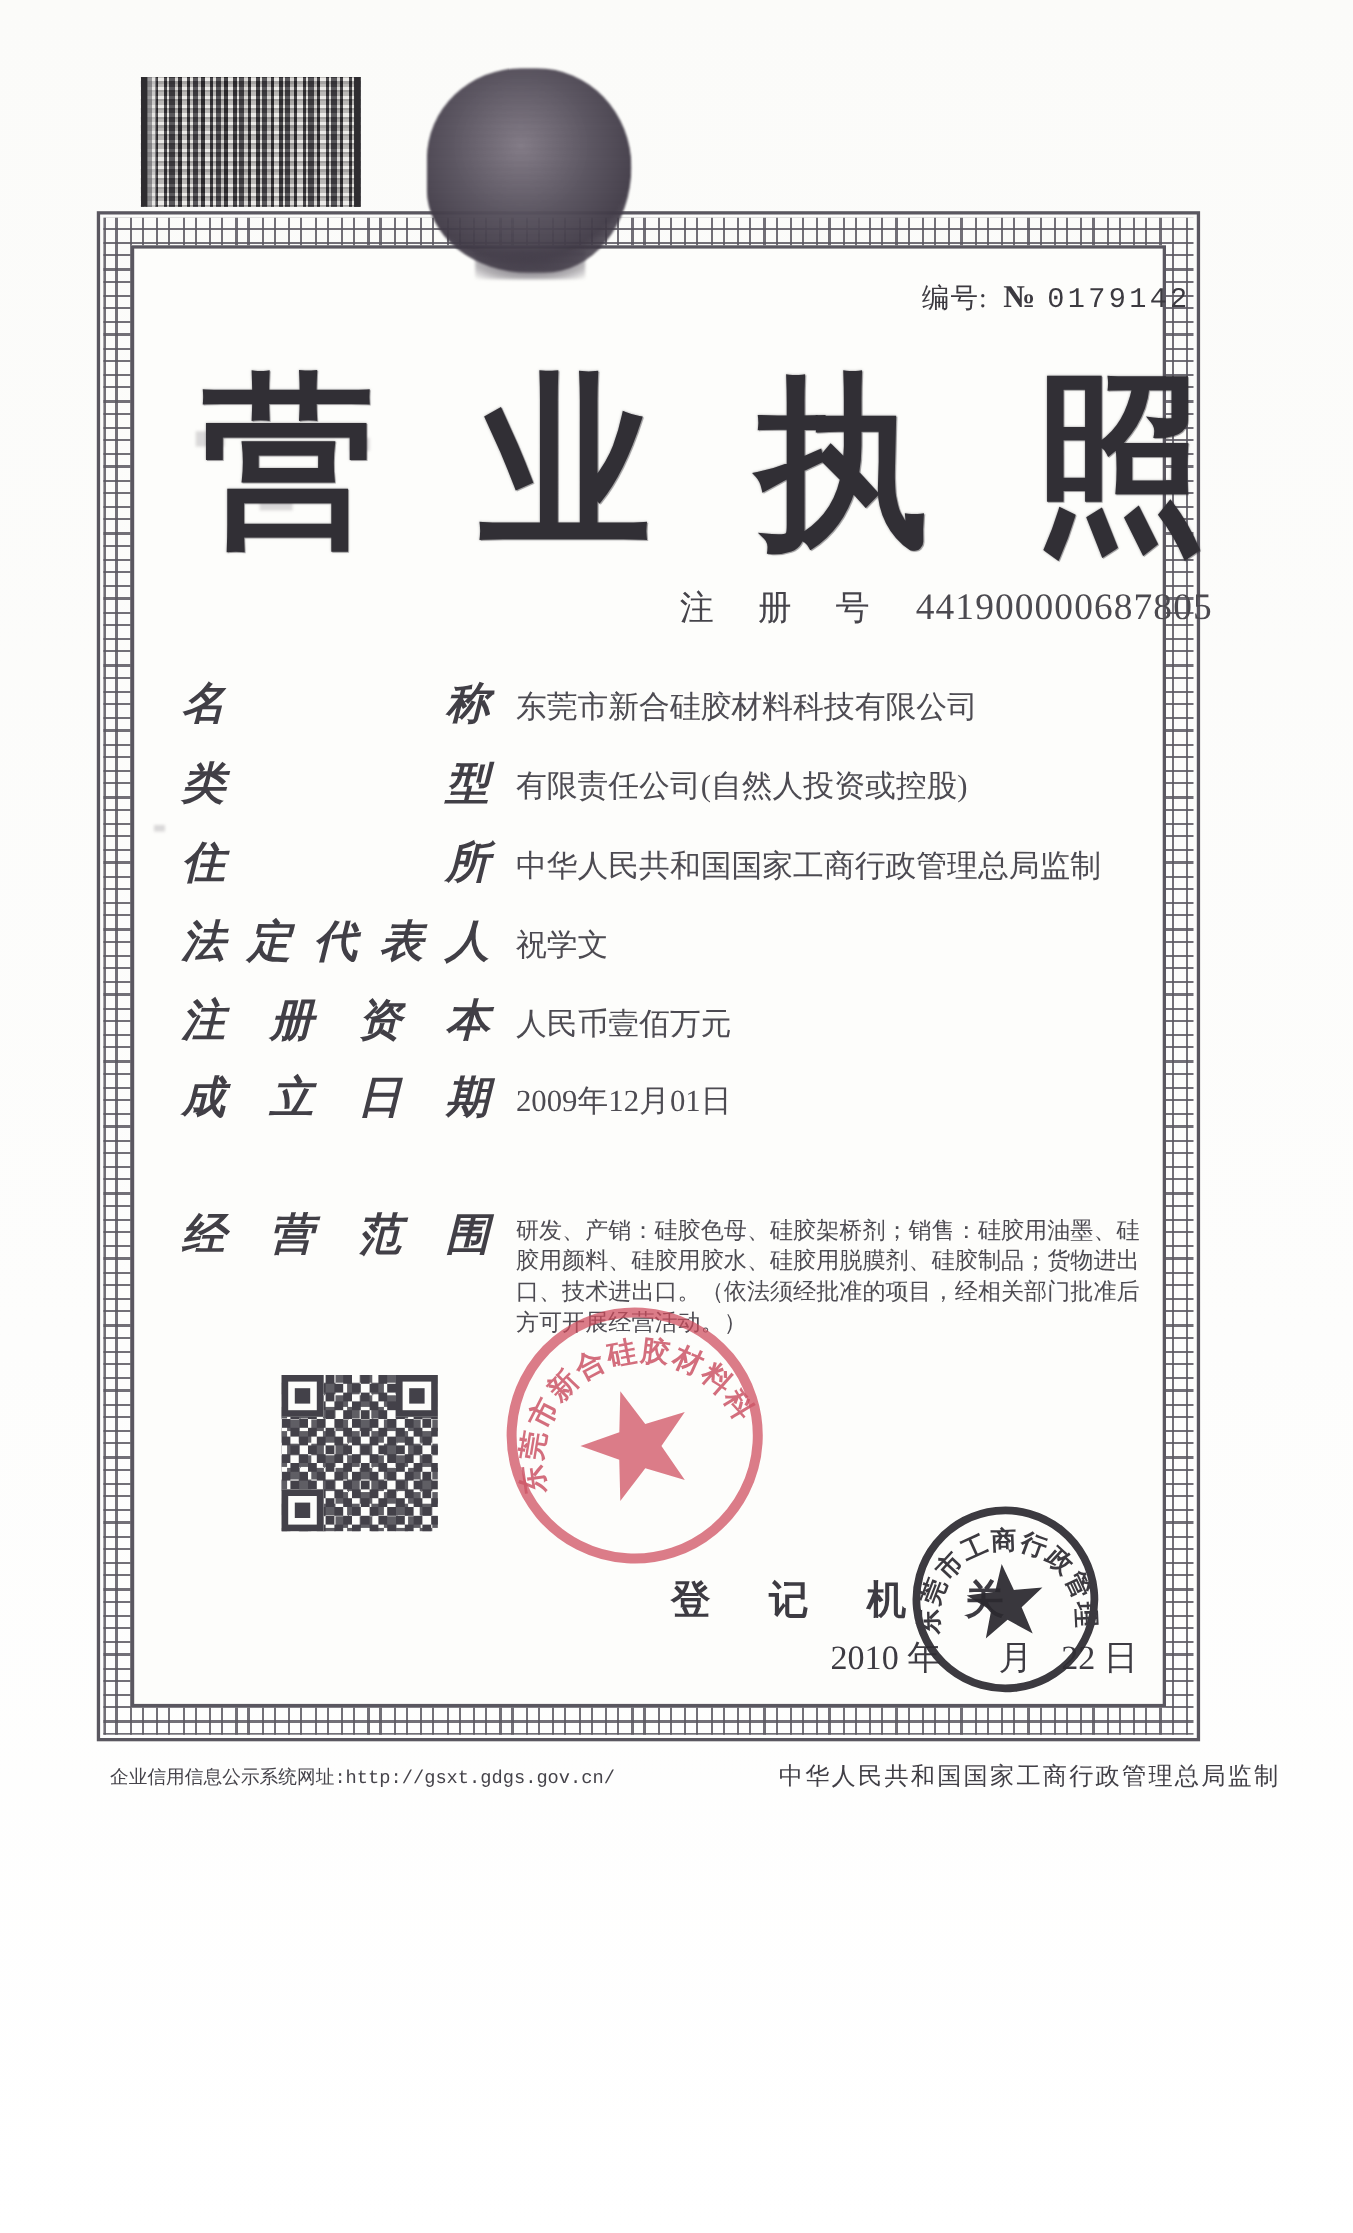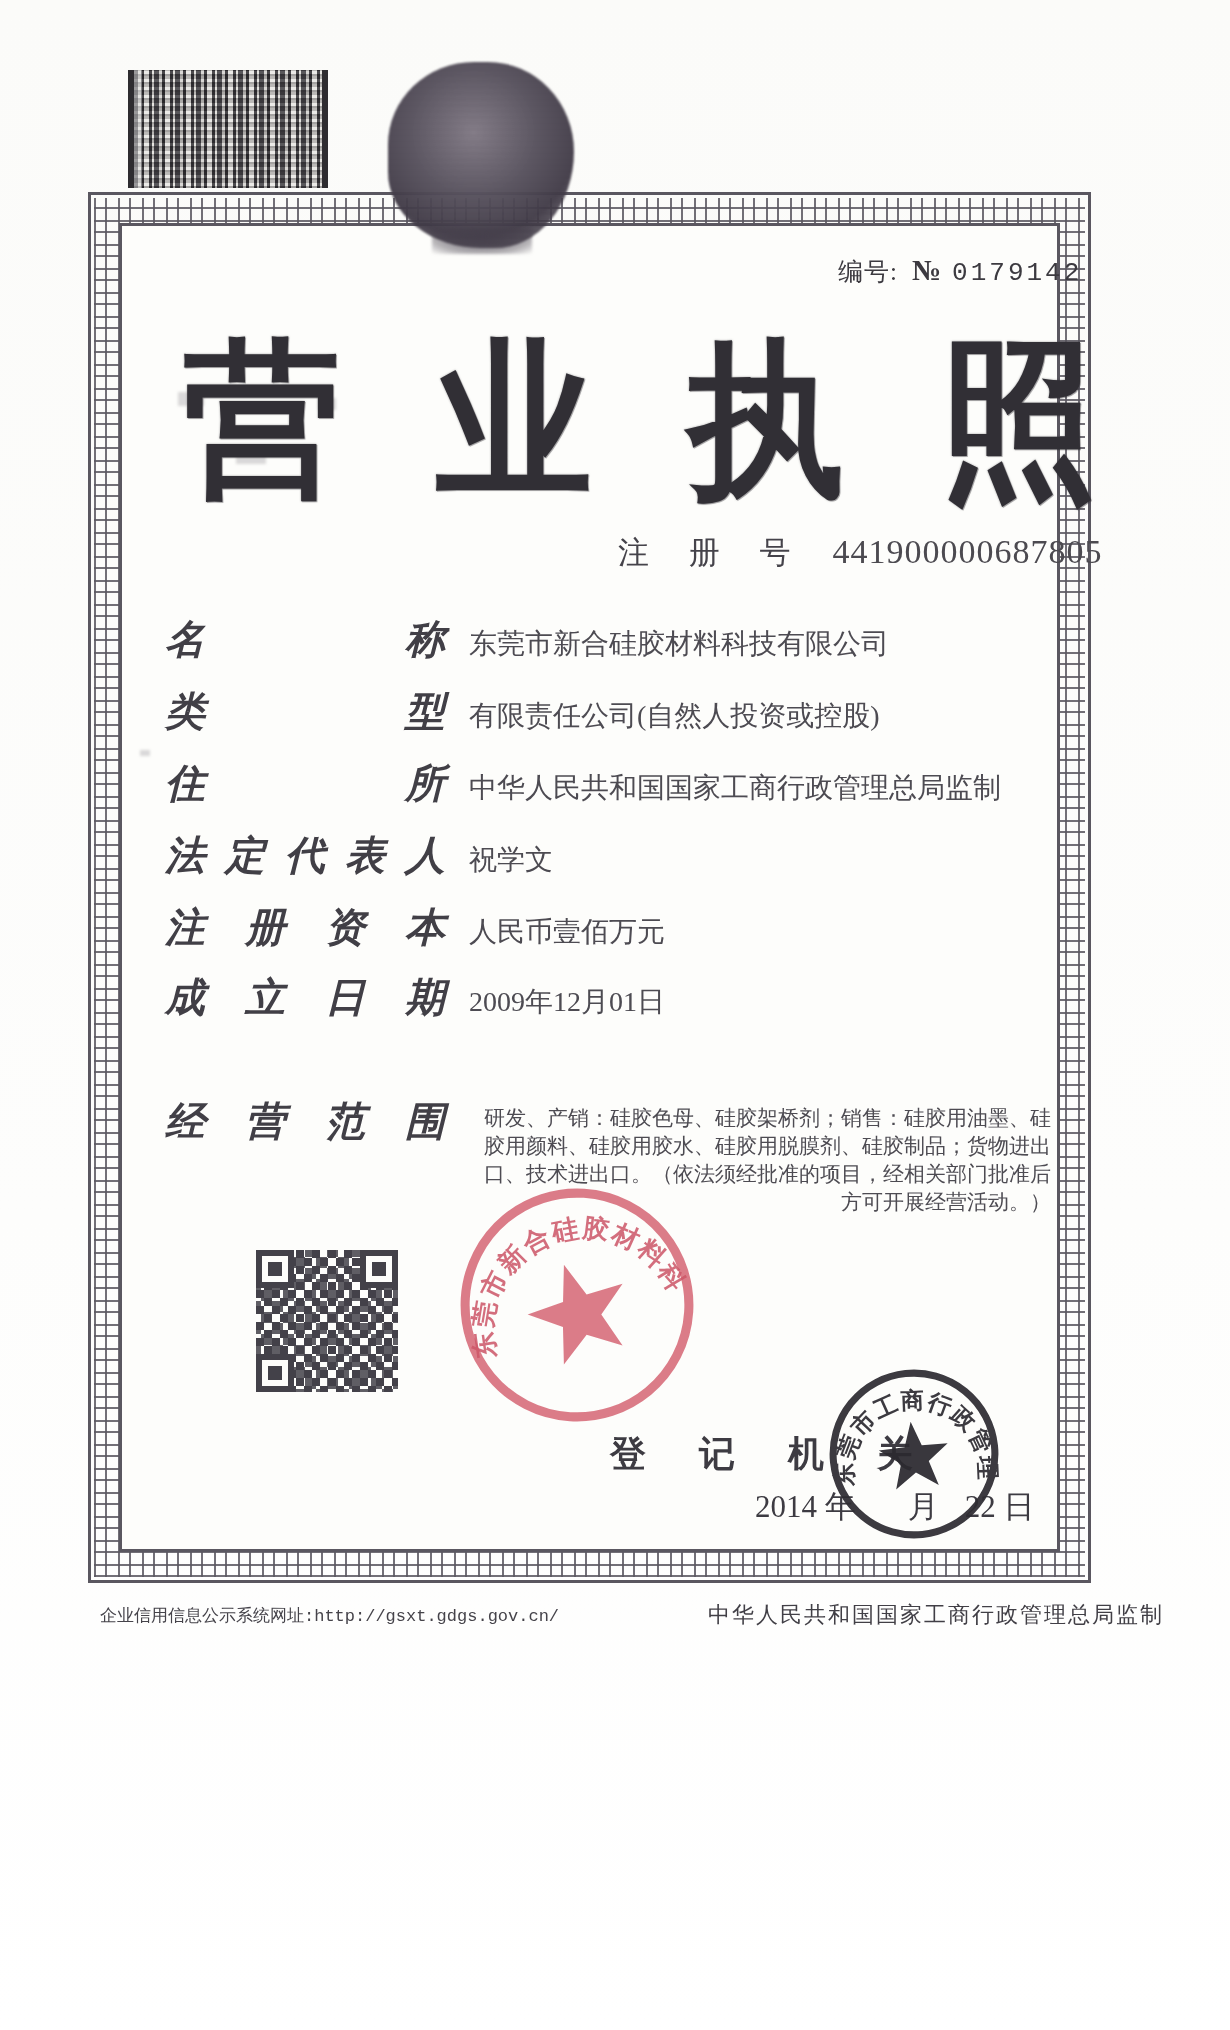--- a/index.html
+++ b/index.html
@@ -60,21 +60,21 @@
   .row{position:absolute;left:165px;z-index:4;}
   .row .lbl{
     display:inline-block;width:280px;vertical-align:top;
     font-size:40px;font-weight:bold;color:#413f46;
     text-align:justify;text-align-last:justify;line-height:1.1;font-style:italic;
   }
   .row .val{
     display:inline-block;vertical-align:top;margin-left:20px;padding-top:8px;
     font-size:28px;color:#4d4b52;max-width:600px;line-height:1.25;white-space:nowrap;
   }
-  .row .val.scope{white-space:normal;width:582px;font-size:21px;line-height:28px;padding-top:4px;text-align:right;}
+  .row .val.scope{white-space:normal;width:582px;font-size:21px;line-height:28px;padding-top:4px;}
   
   .qr{
     position:absolute;left:256px;top:1250px;width:142px;height:142px;z-index:4;
     background:
       repeating-conic-gradient(#34323a 0% 25%, transparent 0% 50%) 0 0/16px 16px,
       repeating-conic-gradient(rgba(52,50,58,.85) 0% 25%, transparent 0% 50%) 5px 7px/22px 22px;
     opacity:.92;
   }
   .qr .finder{position:absolute;width:26px;height:26px;border:6px solid #34323a;background:#fdfdfb;}
   .qr .finder i{display:block;width:14px;height:14px;margin:6px;background:#34323a;}
@@ -189,19 +189,19 @@
     </defs>
     <circle cx="89" cy="89" r="80" fill="none" stroke="#2e2c32" stroke-width="7"></circle>
     <polygon points="89,57 97.5,81.3 123.2,81.9 102.8,97.5 110.2,122.1 89,107.5 67.8,122.1 75.2,97.5 54.8,81.9 80.5,81.3" fill="#2b292f"></polygon>
     <text font-size="23" fill="#2e2c32" letter-spacing="1.5" font-weight="bold">
       <textPath href="#blackArc" startOffset="4">东莞市工商行政管理局</textPath>
     </text>
   </svg>
 
   <div class="registrar">登 记 机 关</div>
   <div class="datemark">
-    <span>2014 年</span><span class="gap1"></span><span>月</span><span class="gap2"></span><span>22 日</span>
+    <span>2010 年</span><span class="gap1"></span><span>月</span><span class="gap2"></span><span>22 日</span>
   </div>
 
   <div class="footer-left">企业信用信息公示系统网址:http://gsxt.gdgs.gov.cn/</div>
   <div class="footer-right">中华人民共和国国家工商行政管理总局监制</div>
 
 </div>
 
 </body></html>

